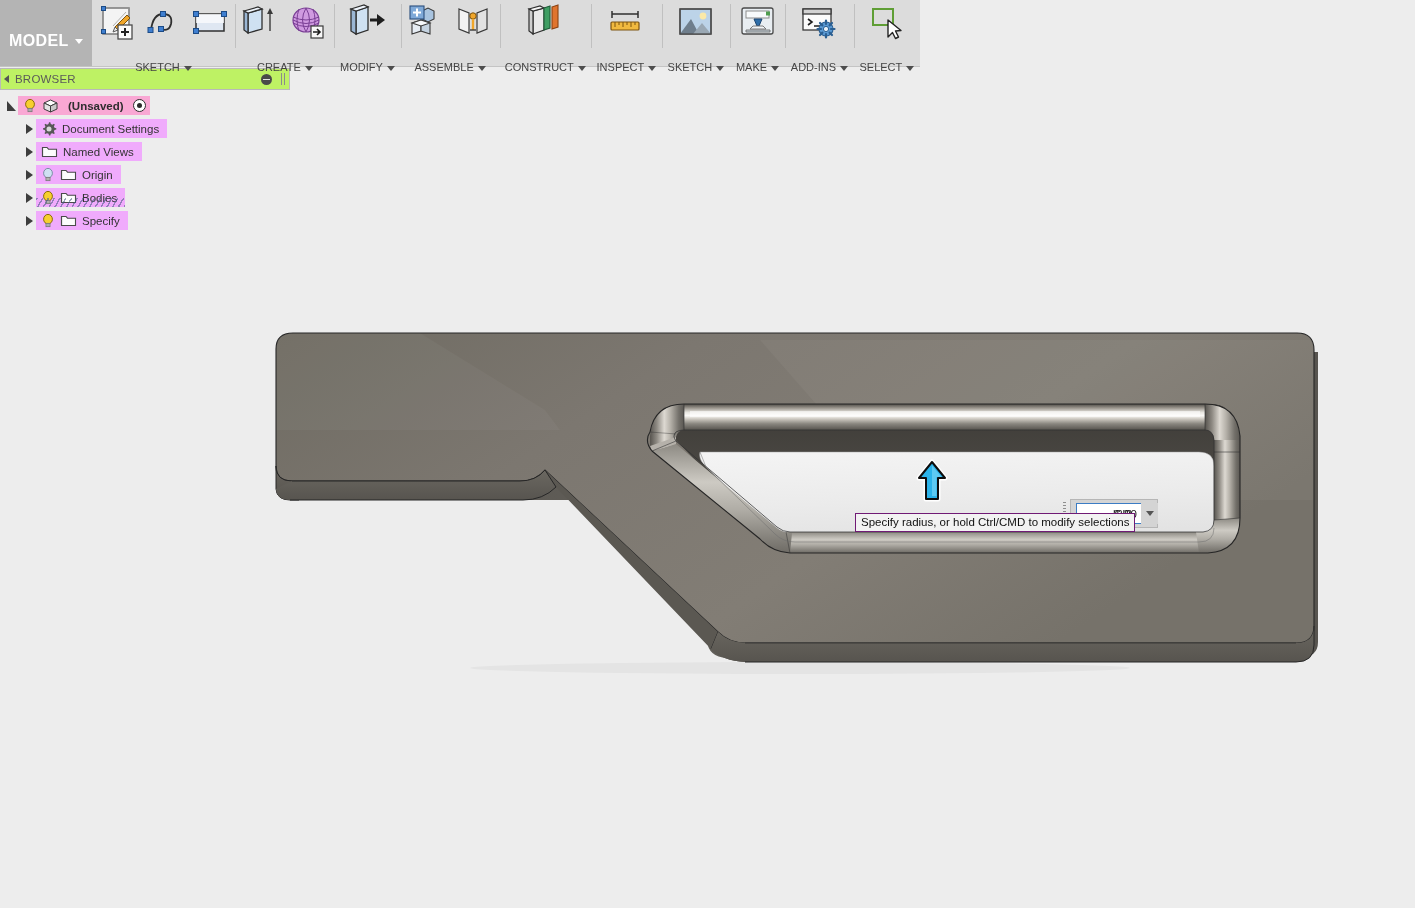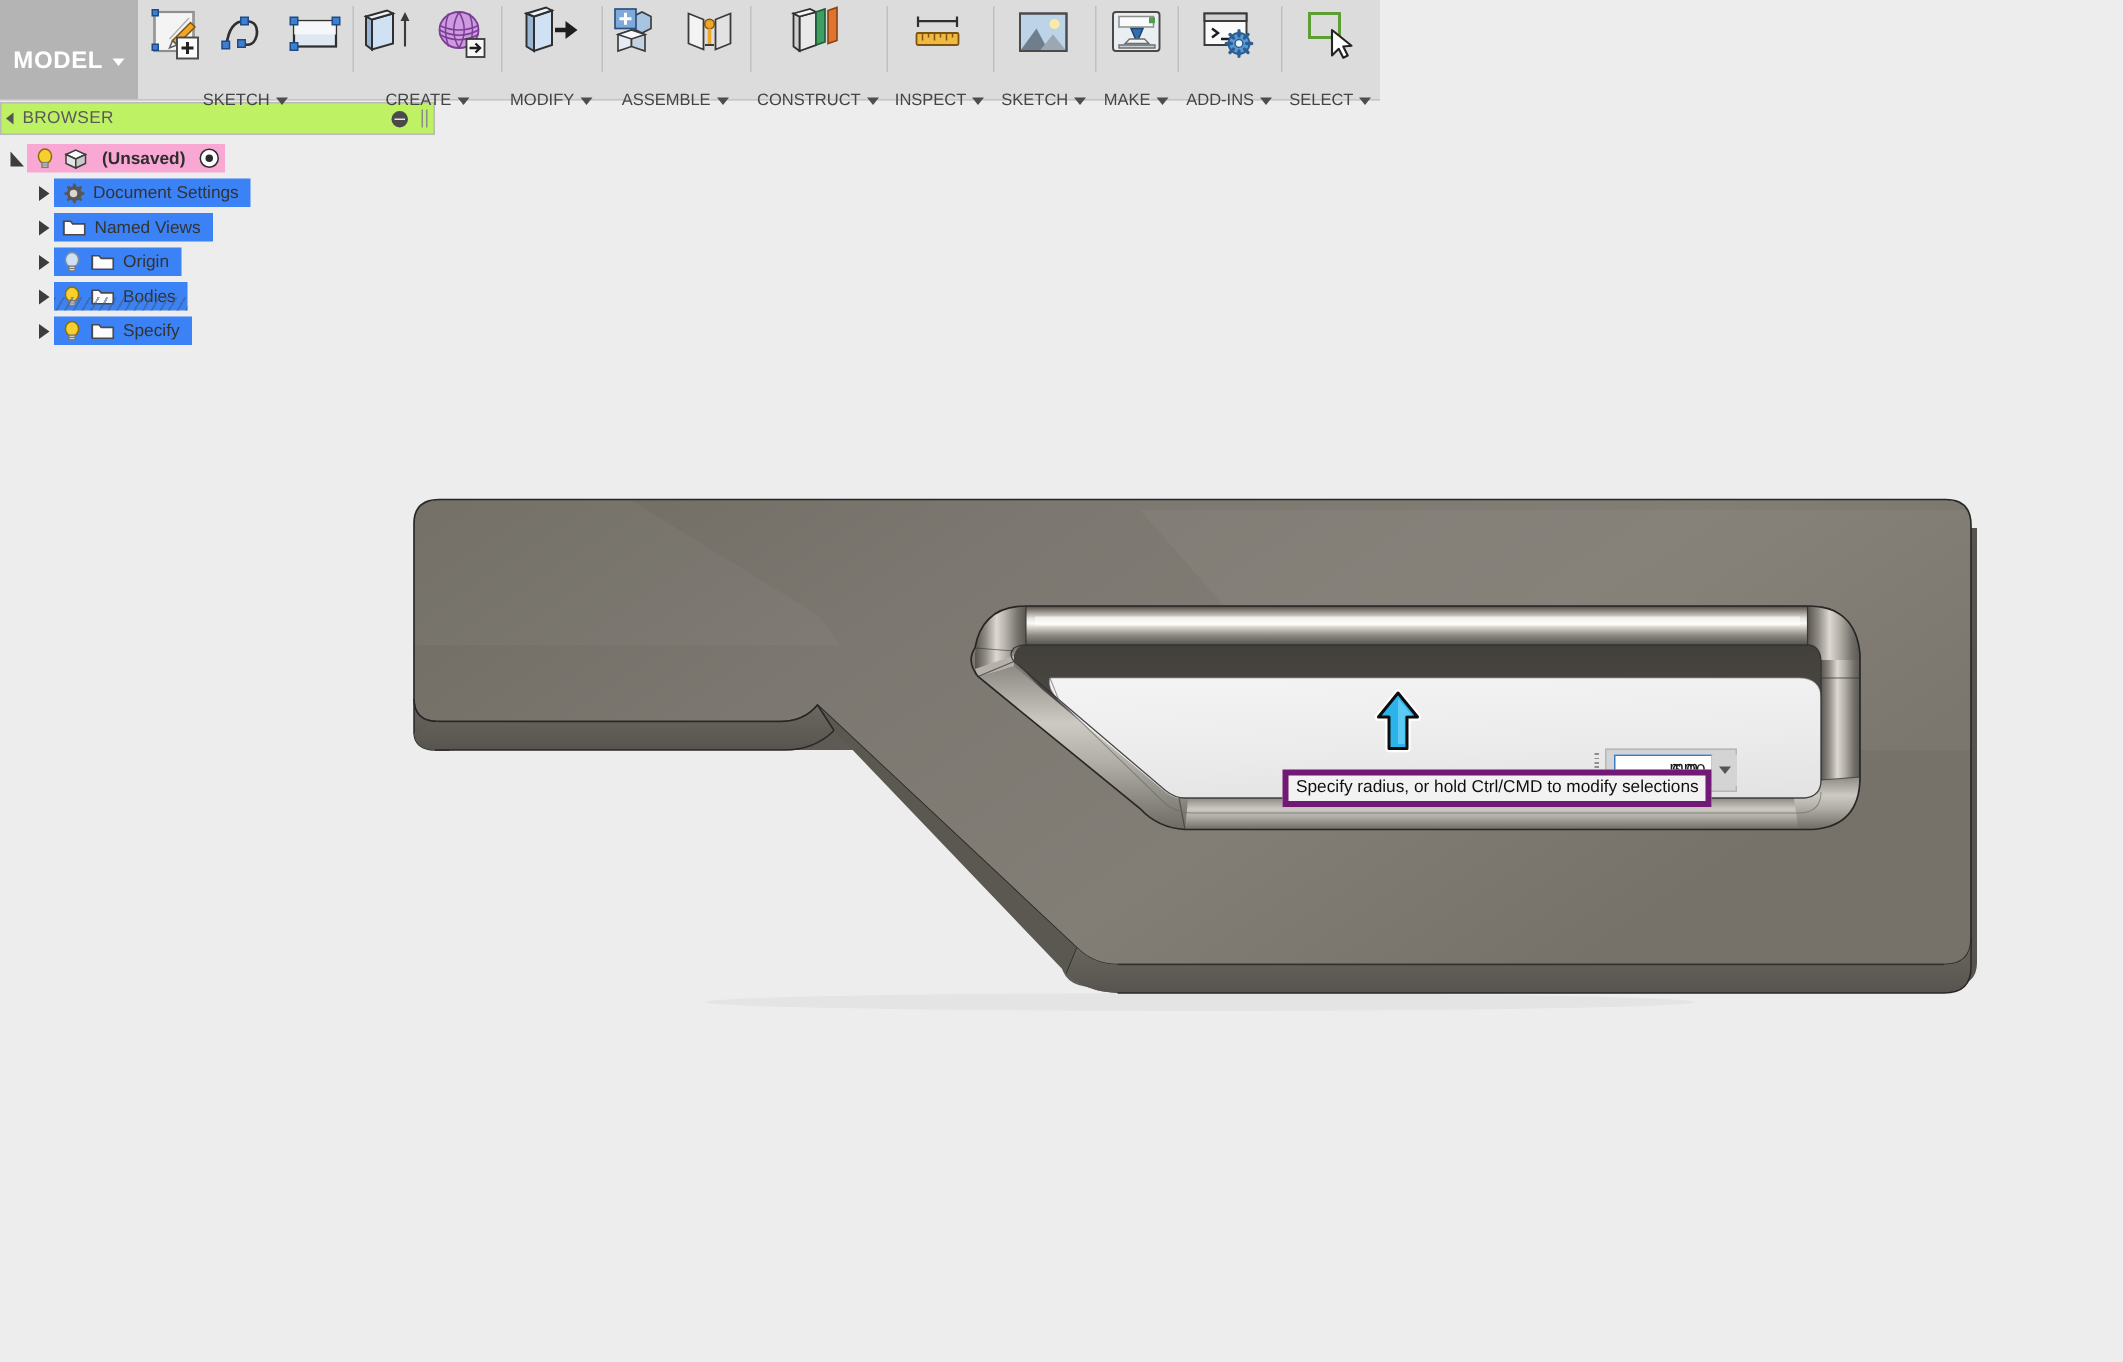--- a/index.html
+++ b/index.html
@@ -105,21 +105,21 @@
     width: 0; height: 0; display:block;
     border-top: 5px solid transparent; border-bottom: 5px solid transparent;
     border-left: 7px solid #3d3d3d;
   }
   .tw-arrow.root i {
     border: none; width: 0; height: 0;
     border-bottom: 10px solid #3d3d3d; border-right: 9px solid transparent;
   }
   .node-chip {
     display: flex; align-items: center; gap: 5px;
-    background: #3b82f6; height: 19px; padding: 0 8px 0 5px;
+    background: #f0abfc; height: 19px; padding: 0 8px 0 5px;
     cursor: pointer;
   }
   .node-chip.root { background: #f9a8d4; padding-right: 4px; }
   .node-label { color: #333; font-size: 11.5px; white-space: nowrap; }
   .node-label.root-label { font-weight: bold; color: #2e2e2e; padding-left: 4px; }
   .hatched { position: relative; }
   .hatched::after {
     content:""; position:absolute; left:0; right:0; bottom:0; height:9px;
     background: repeating-linear-gradient(-60deg,
       rgba(70,90,130,.55) 0 1.4px, rgba(255,255,255,0) 1.4px 5px);
@@ -160,21 +160,21 @@
     display:flex; align-items:center;justify-content:center; cursor:pointer;
   }
   #unit-dd i { width:0;height:0;border-left:4px solid transparent;
     border-right:4px solid transparent;border-top:5px solid #555; }
   #dim-dots {
     position:absolute; left:1063px; top:502px; width:3px; height:22px;
     background: repeating-linear-gradient(to bottom,#8e8e8e 0 1px,transparent 1px 3px);
   }
   #tooltip {
     position: absolute; left: 855px; top: 513px;
-    background: #f2f2f2; border: 4px solid #701a75;
+    background: #f2f2f2; border: 1px solid #701a75;
     padding: 2px 5px 3px 5px;
     font-size: 11.5px; color: #101010; white-space: nowrap;
   }
   #arrow-manip { position: absolute; left: 913px; top: 459px; width: 38px; height: 44px; }
   #arrow-manip svg { display:block; }
 </style>
 </head>
 <body>
 
 <div id="app">

